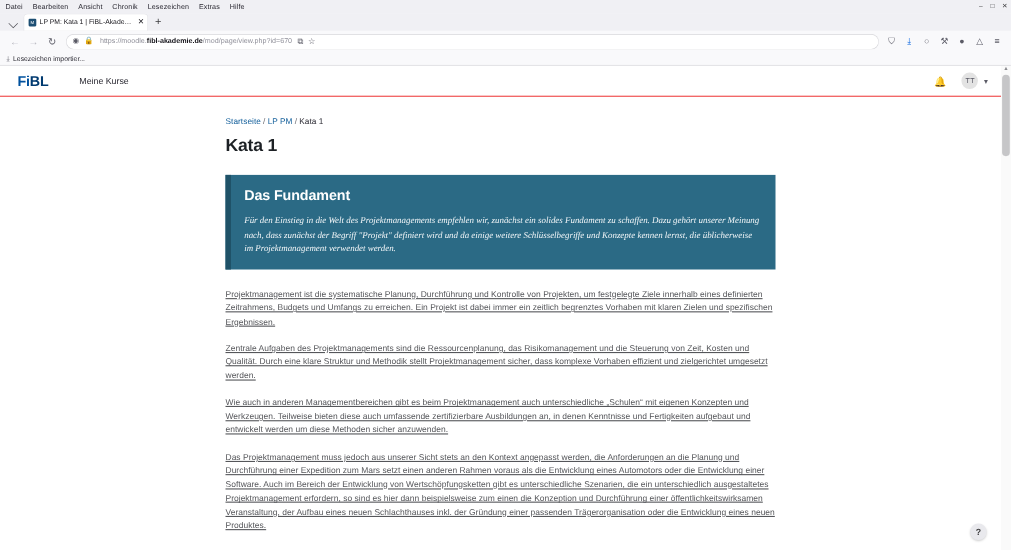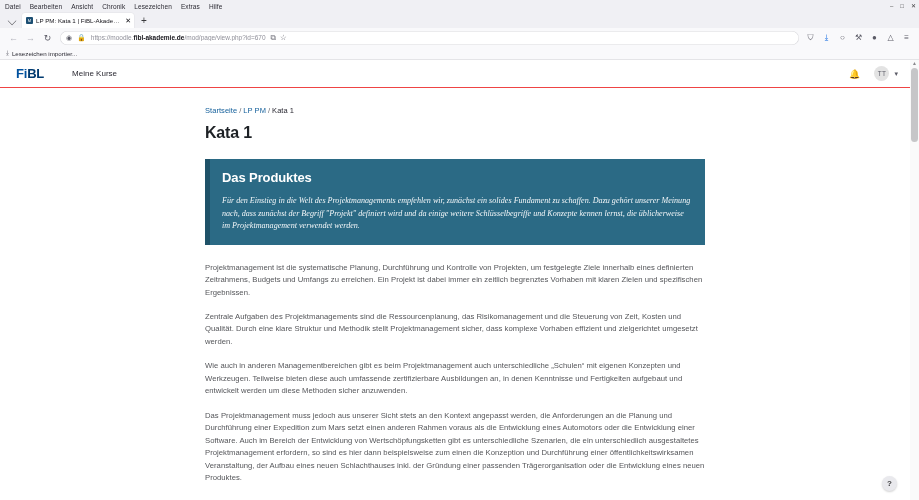--- a/index.html
+++ b/index.html
@@ -117,20 +117,21 @@
     font-family:"Liberation Serif", serif; font-size:8.1px; line-height:1.55;
     color:#f2f6f8;
     font-style:italic;
   }
   .callout p + p { margin-top:0; }
 
   
   .body-p {
     font-size:7.7px; line-height:1.62; color:#55565a; margin-bottom:12px;
     letter-spacing:.02px;
+    text-decoration:underline;
   }
   .body-p.tight { margin-bottom:0; }
 
   
   .help-btn {
     position:absolute; right:13px; bottom:9px; width:15px; height:15px; border-radius:50%;
     background:#e9e9ed; color:#3a3a3c; font-size:8px; display:flex; align-items:center;
     justify-content:center; box-shadow:0 1px 2px rgba(0,0,0,.18); font-weight:600;
   }
 
@@ -217,21 +218,21 @@
       <div class="content">
         <div class="col">
 
           <div class="breadcrumb">
             <a href="#">Startseite</a><span class="sep">/</span><a href="#">LP PM</a><span class="sep">/</span><span class="cur">Kata 1</span>
           </div>
 
           <h1 class="page-title">Kata 1</h1>
 
           <div class="callout">
-            <h2>Das Produktes</h2>
+            <h2>Das Fundament</h2>
             <p>Für den Einstieg in die Welt des Projektmanagements empfehlen wir, zunächst ein solides Fundament zu schaffen. Dazu gehört unserer Meinung nach, dass zunächst der Begriff "Projekt" definiert wird und da einige weitere Schlüsselbegriffe und Konzepte kennen lernst, die üblicherweise im Projektmanagement verwendet werden.</p>
           </div>
 
           <p class="body-p">Projektmanagement ist die systematische Planung, Durchführung und Kontrolle von Projekten, um festgelegte Ziele innerhalb eines definierten Zeitrahmens, Budgets und Umfangs zu erreichen. Ein Projekt ist dabei immer ein zeitlich begrenztes Vorhaben mit klaren Zielen und spezifischen Ergebnissen.</p>
           <p class="body-p">Zentrale Aufgaben des Projektmanagements sind die Ressourcenplanung, das Risikomanagement und die Steuerung von Zeit, Kosten und Qualität. Durch eine klare Struktur und Methodik stellt Projektmanagement sicher, dass komplexe Vorhaben effizient und zielgerichtet umgesetzt werden.</p>
           <p class="body-p">Wie auch in anderen Managementbereichen gibt es beim Projektmanagement auch unterschiedliche „Schulen“ mit eigenen Konzepten und Werkzeugen. Teilweise bieten diese auch umfassende zertifizierbare Ausbildungen an, in denen Kenntnisse und Fertigkeiten aufgebaut und entwickelt werden um diese Methoden sicher anzuwenden.</p>
           <p class="body-p tight">Das Projektmanagement muss jedoch aus unserer Sicht stets an den Kontext angepasst werden, die Anforderungen an die Planung und Durchführung einer Expedition zum Mars setzt einen anderen Rahmen voraus als die Entwicklung eines Automotors oder die Entwicklung einer Software. Auch im Bereich der Entwicklung von Wertschöpfungsketten gibt es unterschiedliche Szenarien, die ein unterschiedlich ausgestaltetes Projektmanagement erfordern, so sind es hier dann beispielsweise zum einen die Konzeption und Durchführung einer öffentlichkeitswirksamen Veranstaltung, der Aufbau eines neuen Schlachthauses inkl. der Gründung einer passenden Trägerorganisation oder die Entwicklung eines neuen Produktes.</p>
 
         </div>
       </div>

